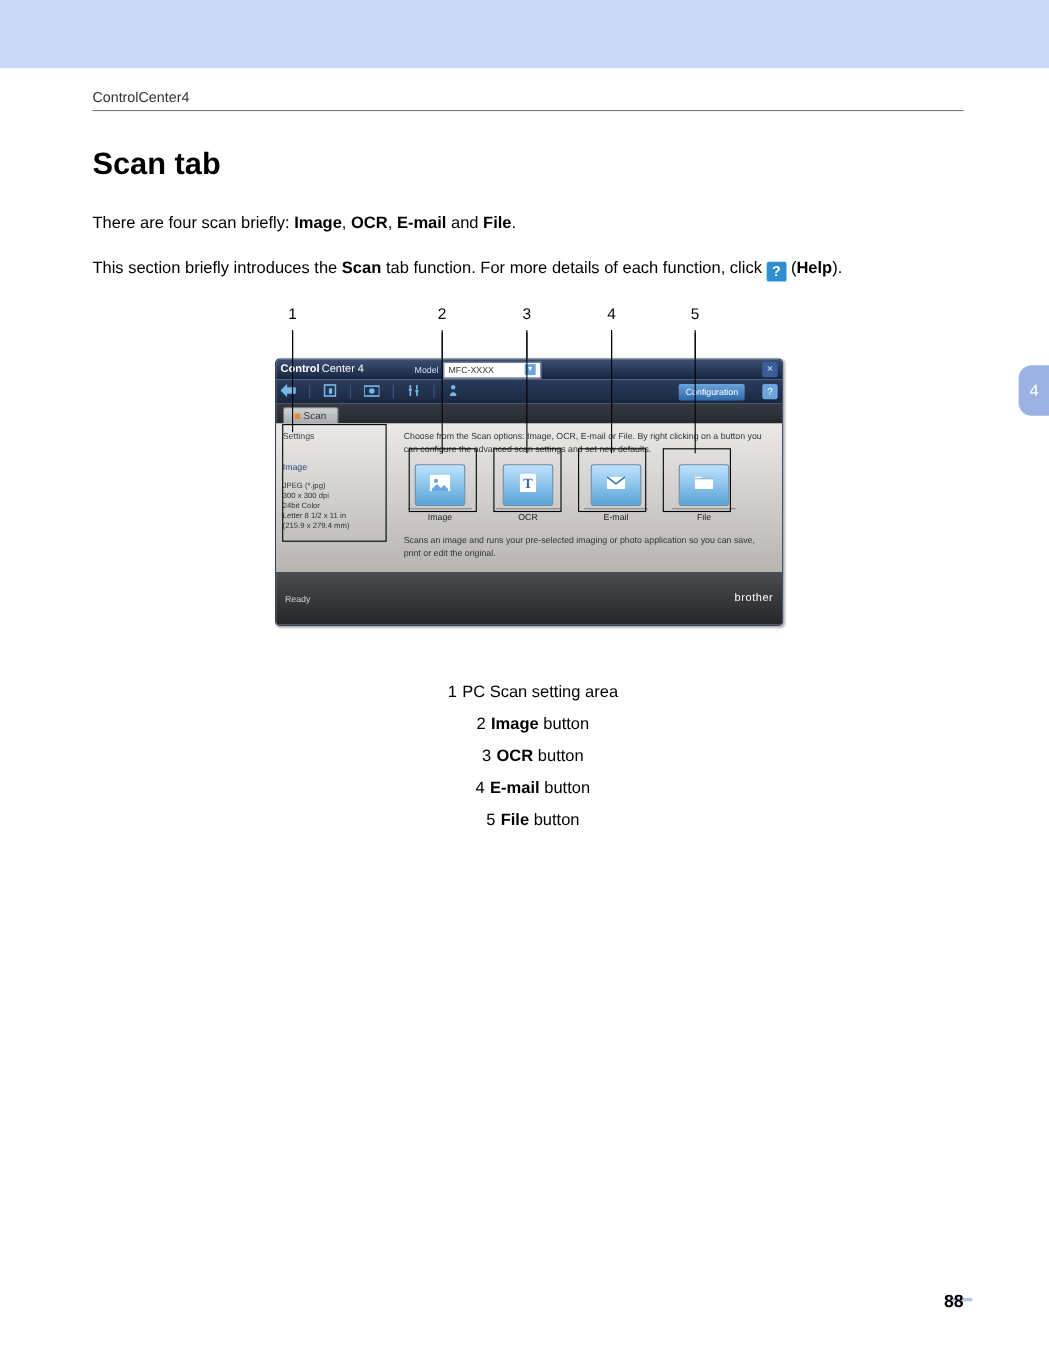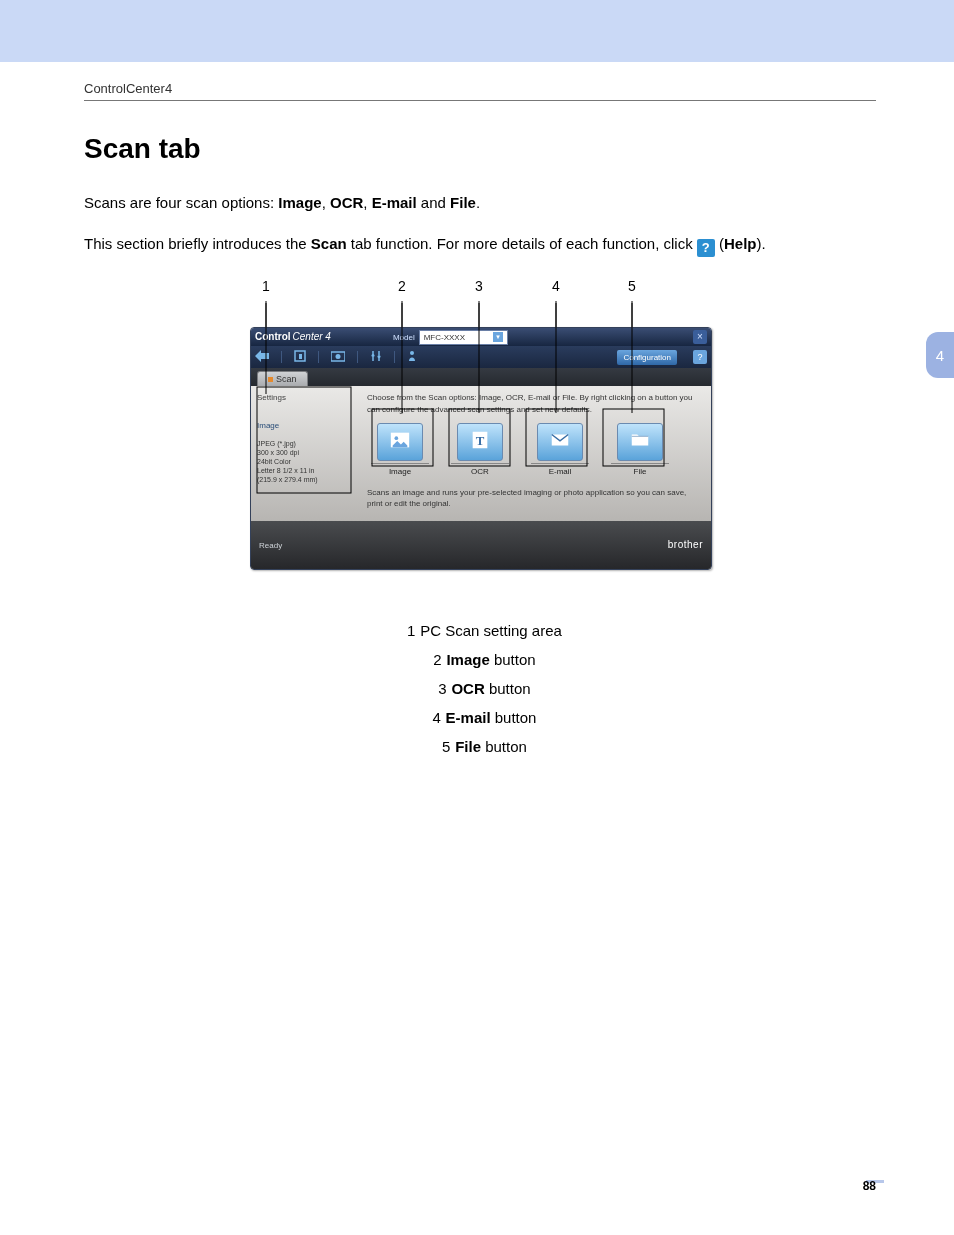--- a/index.html
+++ b/index.html
@@ -12,21 +12,21 @@
   p.body{font-size:15px;margin:0 0 20px 0;}
   .b{font-weight:bold;}
   .help-icon{display:inline-block;width:18px;height:18px;background:#2b8fd1;color:#fff;font-weight:bold;font-size:13px;text-align:center;line-height:18px;border-radius:2px;vertical-align:-3px;}
   .figwrap{width:460px;margin:10px auto 50px auto;}
   .callouts{position:relative;height:26px;font-size:14px;}
   .callouts span{position:absolute;top:0;}
   
   .appwin{width:460px;border:1px solid #34415a;background:linear-gradient(#eee,#bababa);font-size:9px;color:#333;border-radius:4px;overflow:hidden;box-shadow:1px 1px 2px rgba(0,0,0,.3);}
   .titlebar{height:18px;background:linear-gradient(#3a4d73,#172641);display:flex;align-items:center;color:#fff;font-size:10px;padding:0 4px;}
   .titlebar .brand{font-weight:bold;margin-right:2px;}
-  .titlebar .brand-l{font-weight:300;margin-right:22px;font-style:italic;}
+  .titlebar .brand-l{font-weight:300;margin-right:6px;}
   .titlebar .model-l{margin-left:40px;margin-right:4px;color:#cfe0ff;font-size:8px;}
   .model-sel{background:#fff;color:#333;font-size:8px;padding:1px 4px;border:1px solid #6a7fa6;display:flex;align-items:center;}
   .model-sel .dd{width:10px;height:10px;background:#6aa5de;margin-left:28px;display:flex;align-items:center;justify-content:center;color:#fff;font-size:7px;}
   .closex{width:14px;height:14px;margin-left:auto;background:#3a5e9a;color:#cfe0ff;display:flex;align-items:center;justify-content:center;font-size:10px;border-radius:2px;}
   .toolbar{height:22px;background:linear-gradient(#2a3c5d,#1a2740);display:flex;align-items:center;padding:0 4px;gap:12px;color:#9fbde8;}
   .toolbar .sepv{width:1px;height:12px;background:#3f5880;}
   .toolbar .spacer{flex:1;}
   .cfg-btn{background:linear-gradient(#6aa5de,#2f68a8);color:#fff;font-size:8px;padding:2px 6px;border-radius:2px;}
   .qmark{width:14px;height:14px;background:#6aa5de;color:#fff;display:flex;align-items:center;justify-content:center;font-size:9px;border-radius:2px;margin-left:4px;}
   .tabrow{display:flex;align-items:flex-end;background:linear-gradient(#353a42,#25292f);height:18px;padding-left:6px;}
@@ -47,37 +47,37 @@
   .desc{font-size:8px;color:#333;margin-top:4px;}
   .status{height:16px;background:linear-gradient(#4a4c4f,#26272a);color:#cfd3d8;font-size:8px;display:flex;align-items:center;padding:16px 8px;}
   .status .logo{margin-left:auto;color:#fff;font-size:10px;letter-spacing:.5px;}
   .figpos{position:relative;}
   
   ol.leg{counter-reset:item;padding:0;margin:0 0 0 4px;list-style:none;font-size:15px;}
   ol.leg li{margin:0 0 8px 0;text-align:center;}
   ol.leg li::before{content:counter(item) "  ";counter-increment:item;display:inline-block;width:18px;}
   
   .pagetab{position:absolute;right:0;top:332px;width:28px;height:46px;background:#9cb2e2;color:#fff;font-size:15px;display:flex;align-items:center;justify-content:center;border-radius:12px 0 0 12px;}
-  .pageno{position:absolute;right:78px;bottom:40px;font-size:12px;font-weight:bold;}
+  .pageno{position:absolute;right:78px;bottom:40px;font-size:16px;font-weight:bold;}
   .footstub{position:absolute;right:70px;bottom:52px;width:18px;height:3px;background:#b7c7ea;}
 </style>
 </head>
 <body>
 
 <div class="page">
   <div class="topband"></div>
 
   <div class="content">
     <div class="bc">ControlCenter4</div>
     <div class="sep"></div>
 
     <h1>Scan tab</h1>
 
     <p class="body">
-      <span>Scans are four scan options: </span><span class="b">Image</span><span>, </span><span class="b">OCR</span><span>, </span><span class="b">E-mail</span><span> and </span><span class="b">File</span><span>.</span>
+      <span>There are four scan briefly: </span><span class="b">Image</span><span>, </span><span class="b">OCR</span><span>, </span><span class="b">E-mail</span><span> and </span><span class="b">File</span><span>.</span>
     </p>
 
     <p class="body">
       <span>This section briefly introduces the </span><span class="b">Scan</span><span> tab function. For more details of each function, click </span><span class="help-icon">?</span><span> (</span><span class="b">Help</span><span>).</span>
     </p>
 
     <div class="figwrap figpos">
       <div class="callouts">
         <span style="left:12px">1</span>
         <span style="left:148px">2</span>

